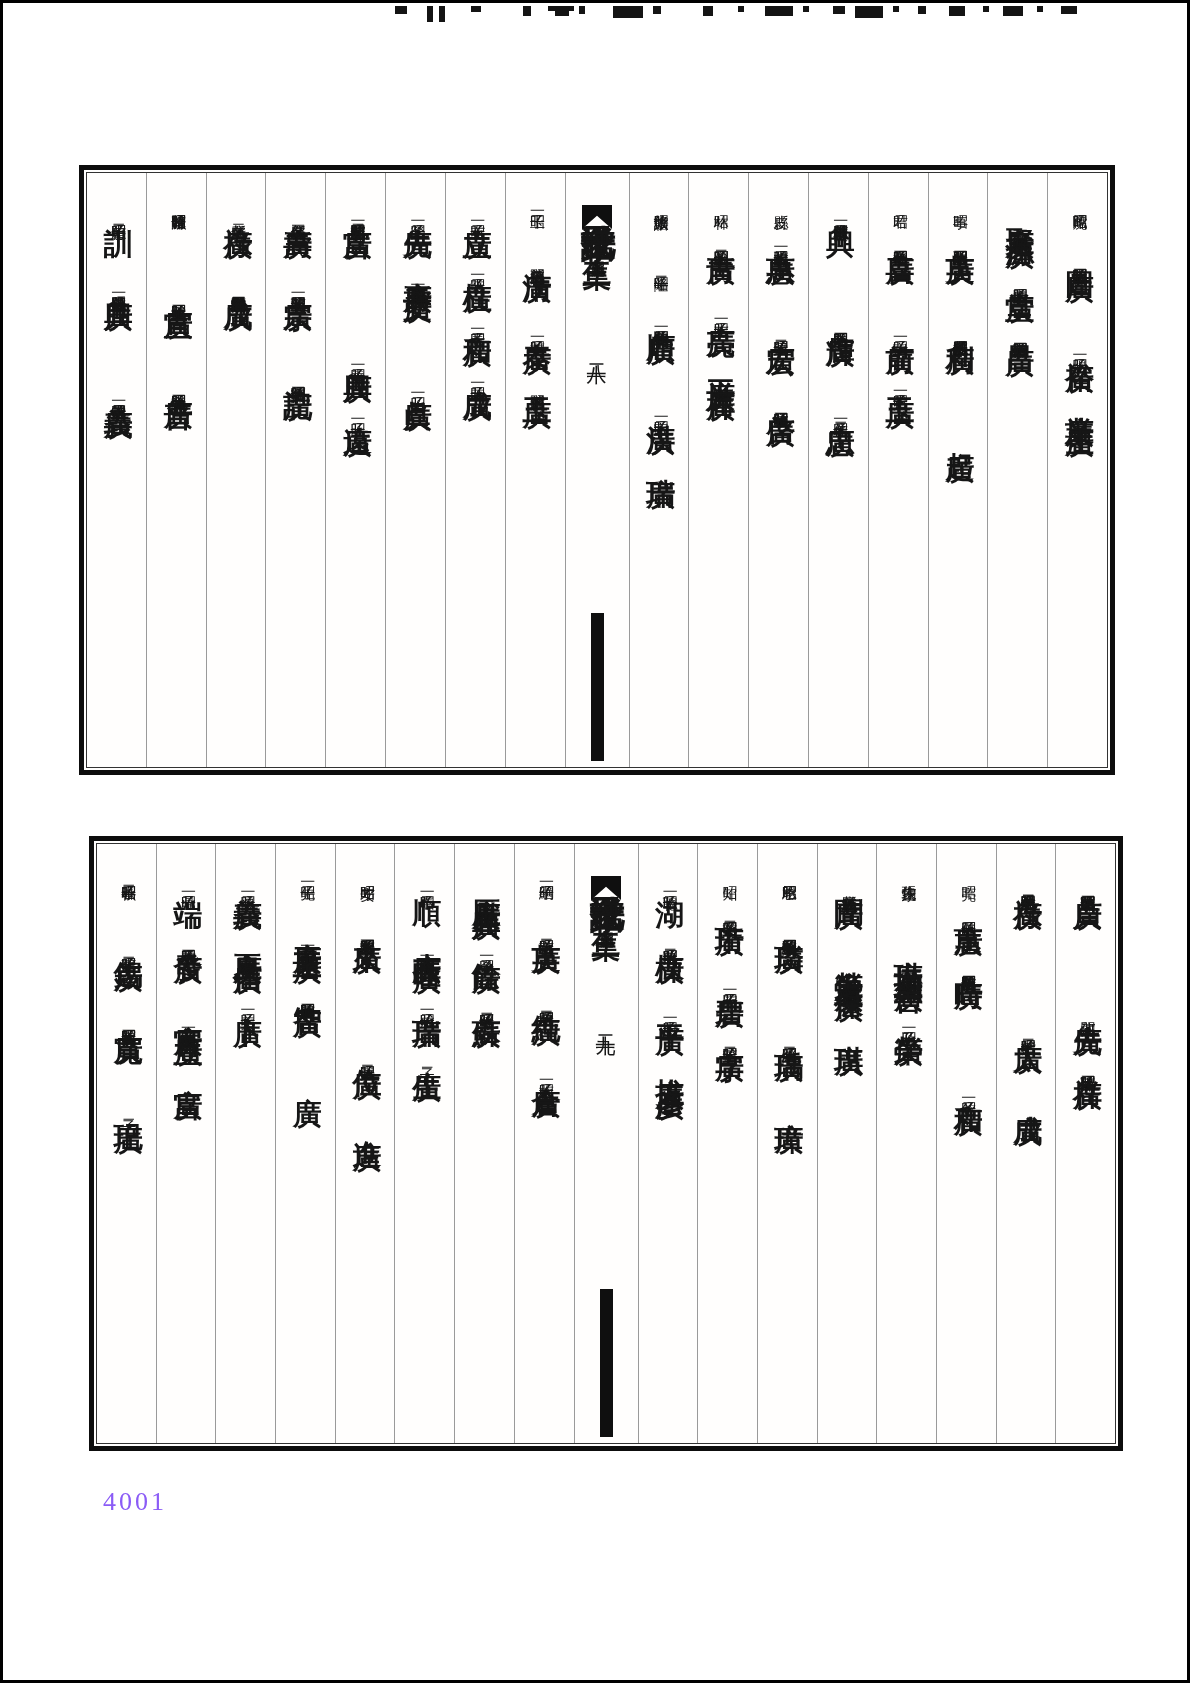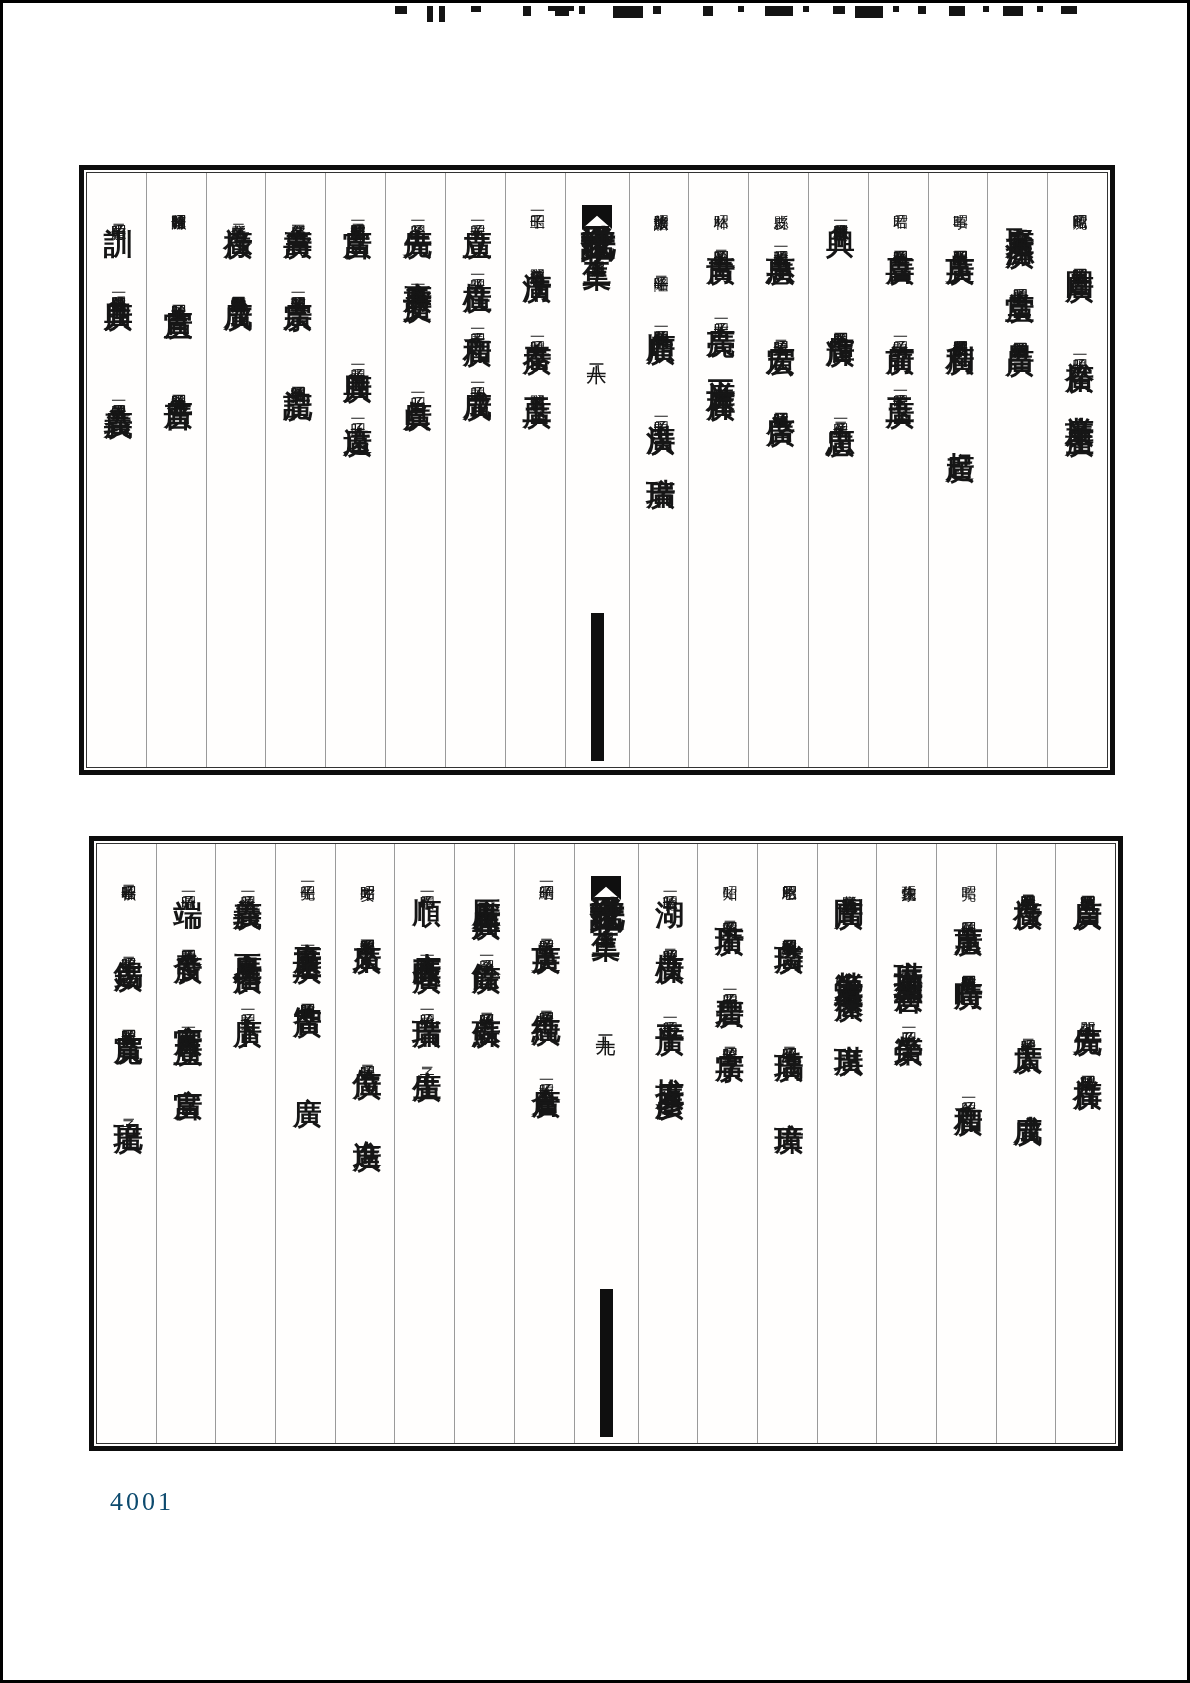--- a/index.html
+++ b/index.html
@@ -16,22 +16,22 @@
   .tcol{flex:0 0 64px;display:flex;flex-direction:column;align-items:center;writing-mode:horizontal-tb;
         padding:24px 0 4px;border-left:1px solid #9a9a9a;box-sizing:border-box;}
   .twork{writing-mode:vertical-rl;text-orientation:upright;font-size:35px;line-height:1.05;font-weight:700;}
   .tcoll{writing-mode:vertical-rl;text-orientation:upright;font-size:29px;line-height:1.05;font-weight:700;margin-top:10px;}
   .tvb{writing-mode:vertical-rl;text-orientation:upright;font-size:14px;line-height:1.2;height:74px;margin-top:12px;}
   .tfolio{writing-mode:vertical-rl;text-orientation:upright;font-size:20px;line-height:1.2;margin-top:24px;}
   .fish{width:30px;height:24px;background:#0f0f0f;margin-top:8px;
         clip-path:polygon(0 0,100% 0,100% 100%,50% 45%,0 100%);}
   .tbar{width:13px;height:148px;background:#0f0f0f;margin-top:auto;margin-bottom:2px;}
   .frag{position:absolute;background:#141414;top:3px;}
-  .corner-num{position:absolute;left:100px;top:1484px;font-size:26px;letter-spacing:3px;color:#0c4a6e;
-        font-family:"Liberation Serif",serif;margin-left:7px;}
+  .corner-num{position:absolute;left:100px;top:1484px;font-size:26px;letter-spacing:3px;color:#8b5cf6;
+        font-family:"Liberation Serif",serif;}
 </style>
 </head>
 <body>
 
 <div class="page">
   <div id="frags">
       <div class="frag" style="left: 392px; width: 12px; height: 8px;"></div>
       <div class="frag" style="left: 424px; width: 6px; height: 16px;"></div>
       <div class="frag" style="left: 436px; width: 6px; height: 16px;"></div>
       <div class="frag" style="left: 468px; width: 10px; height: 6px;"></div>

